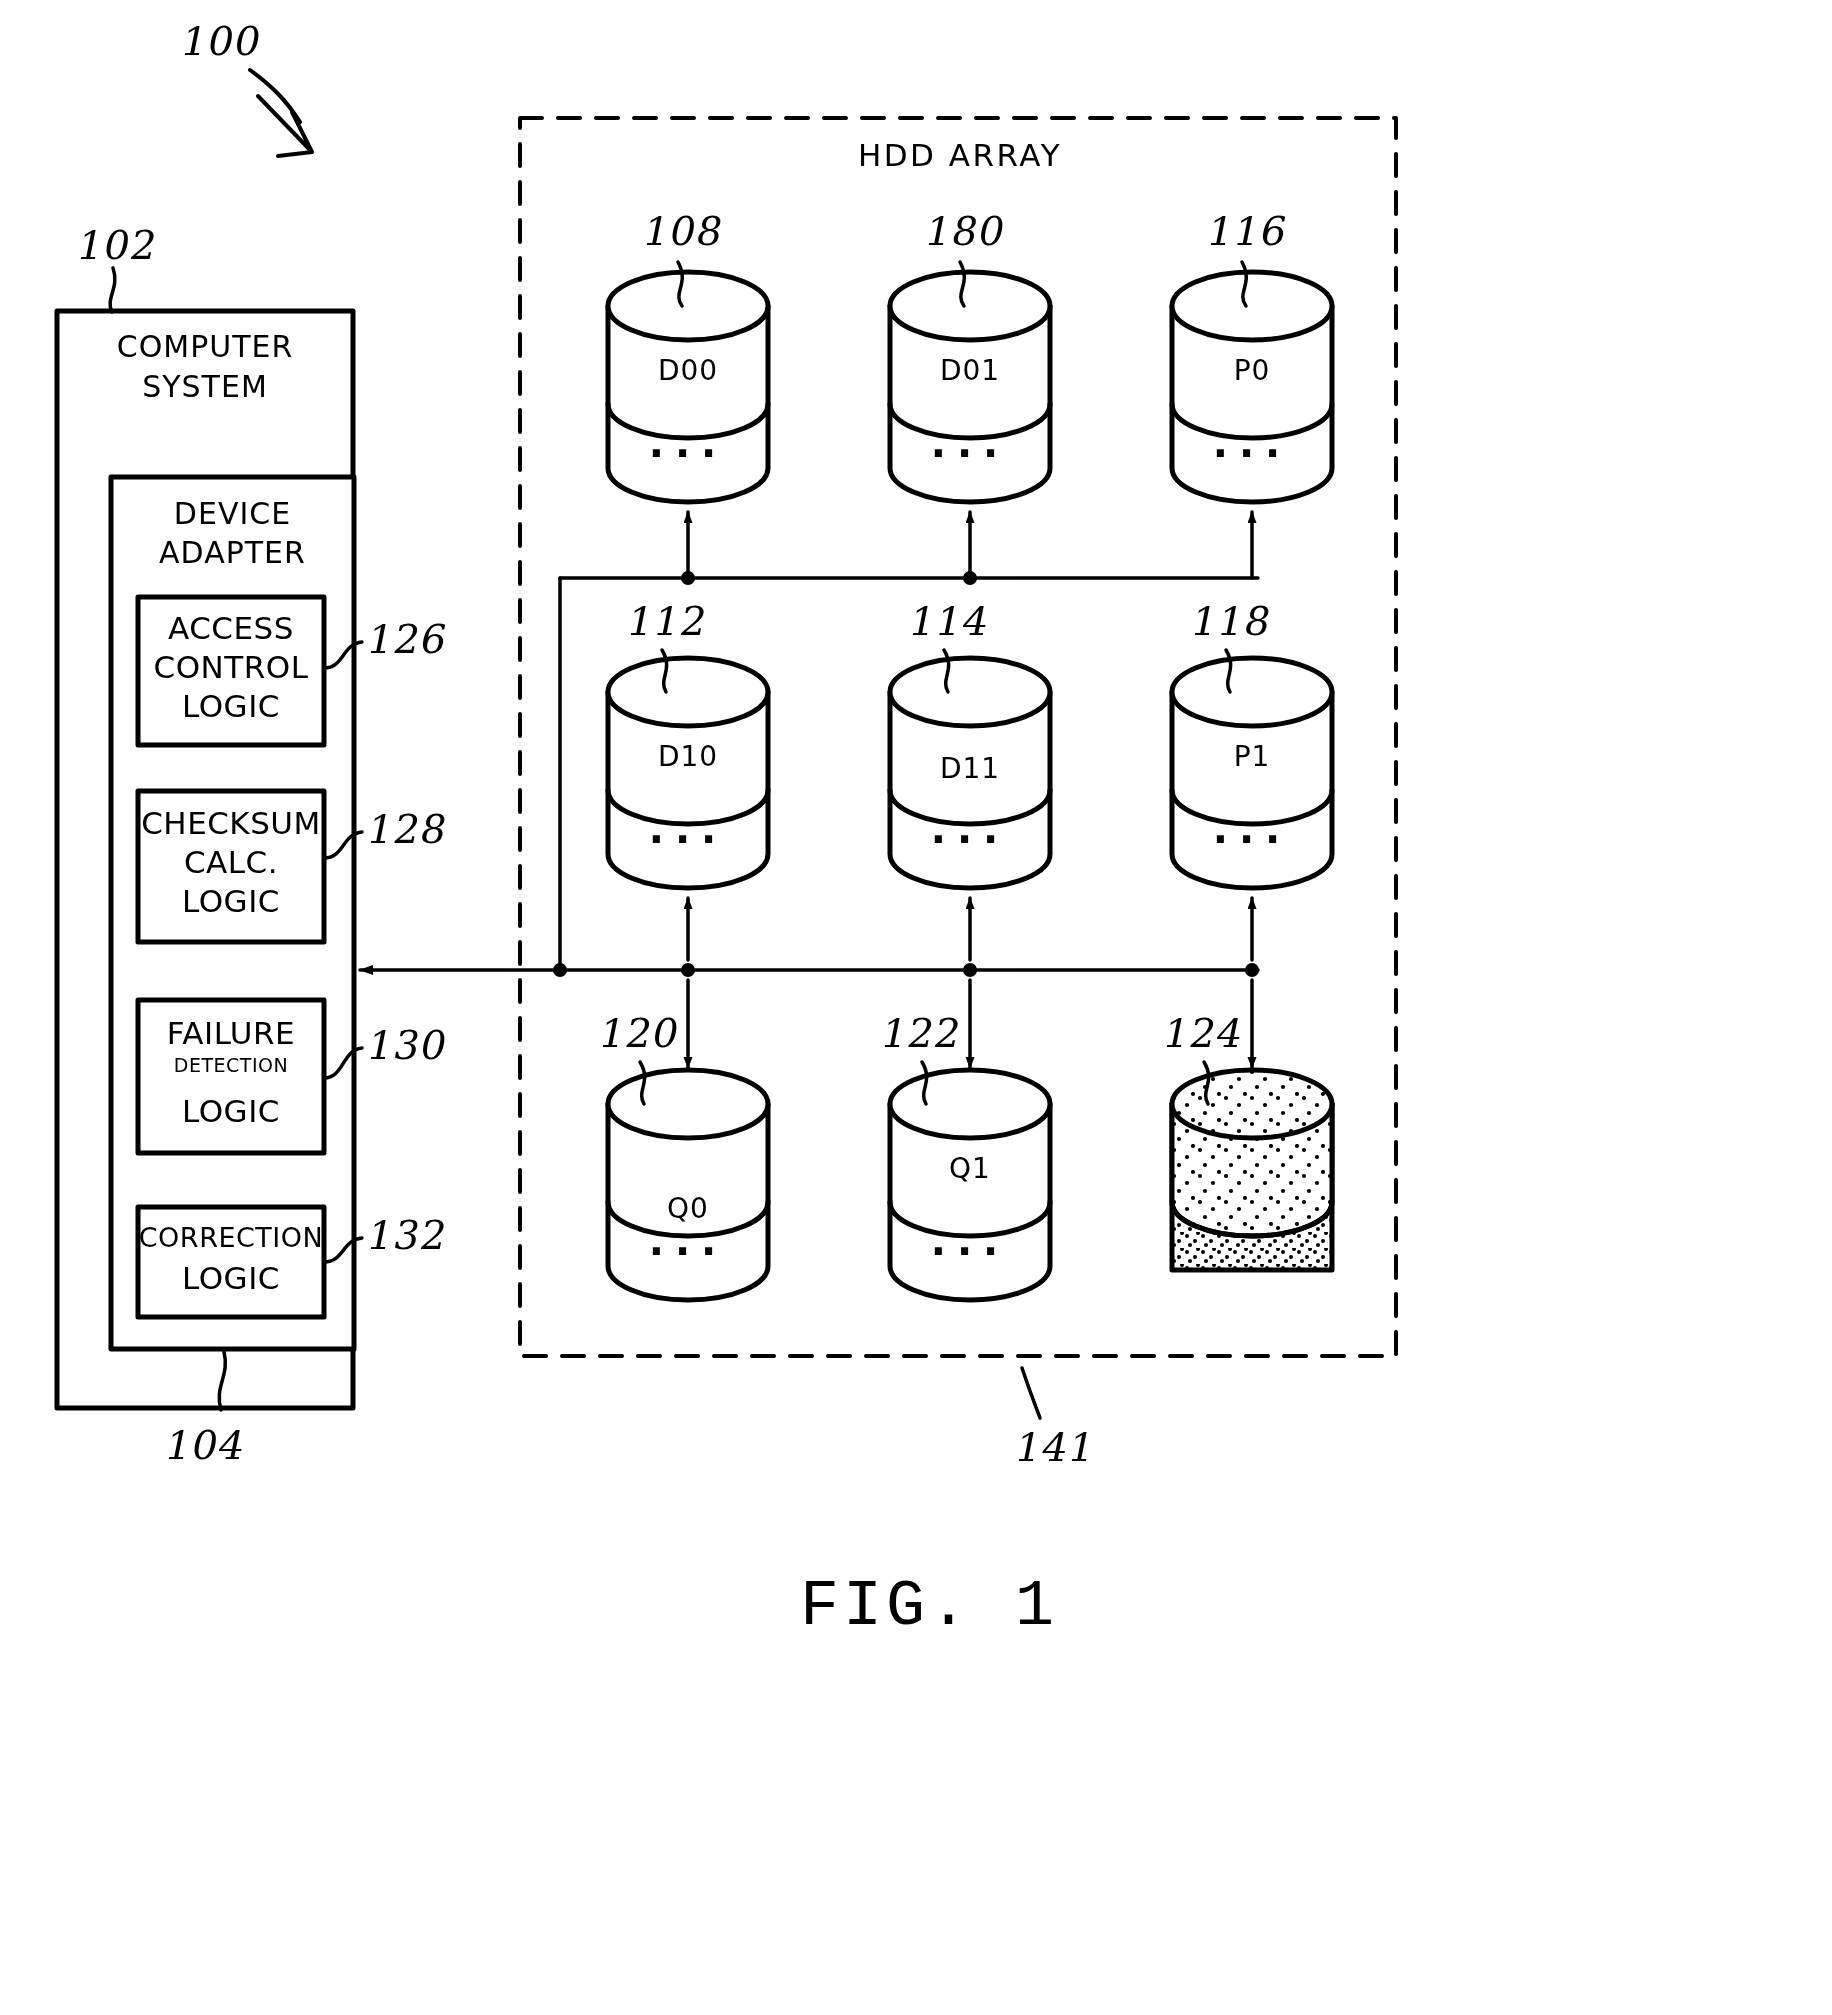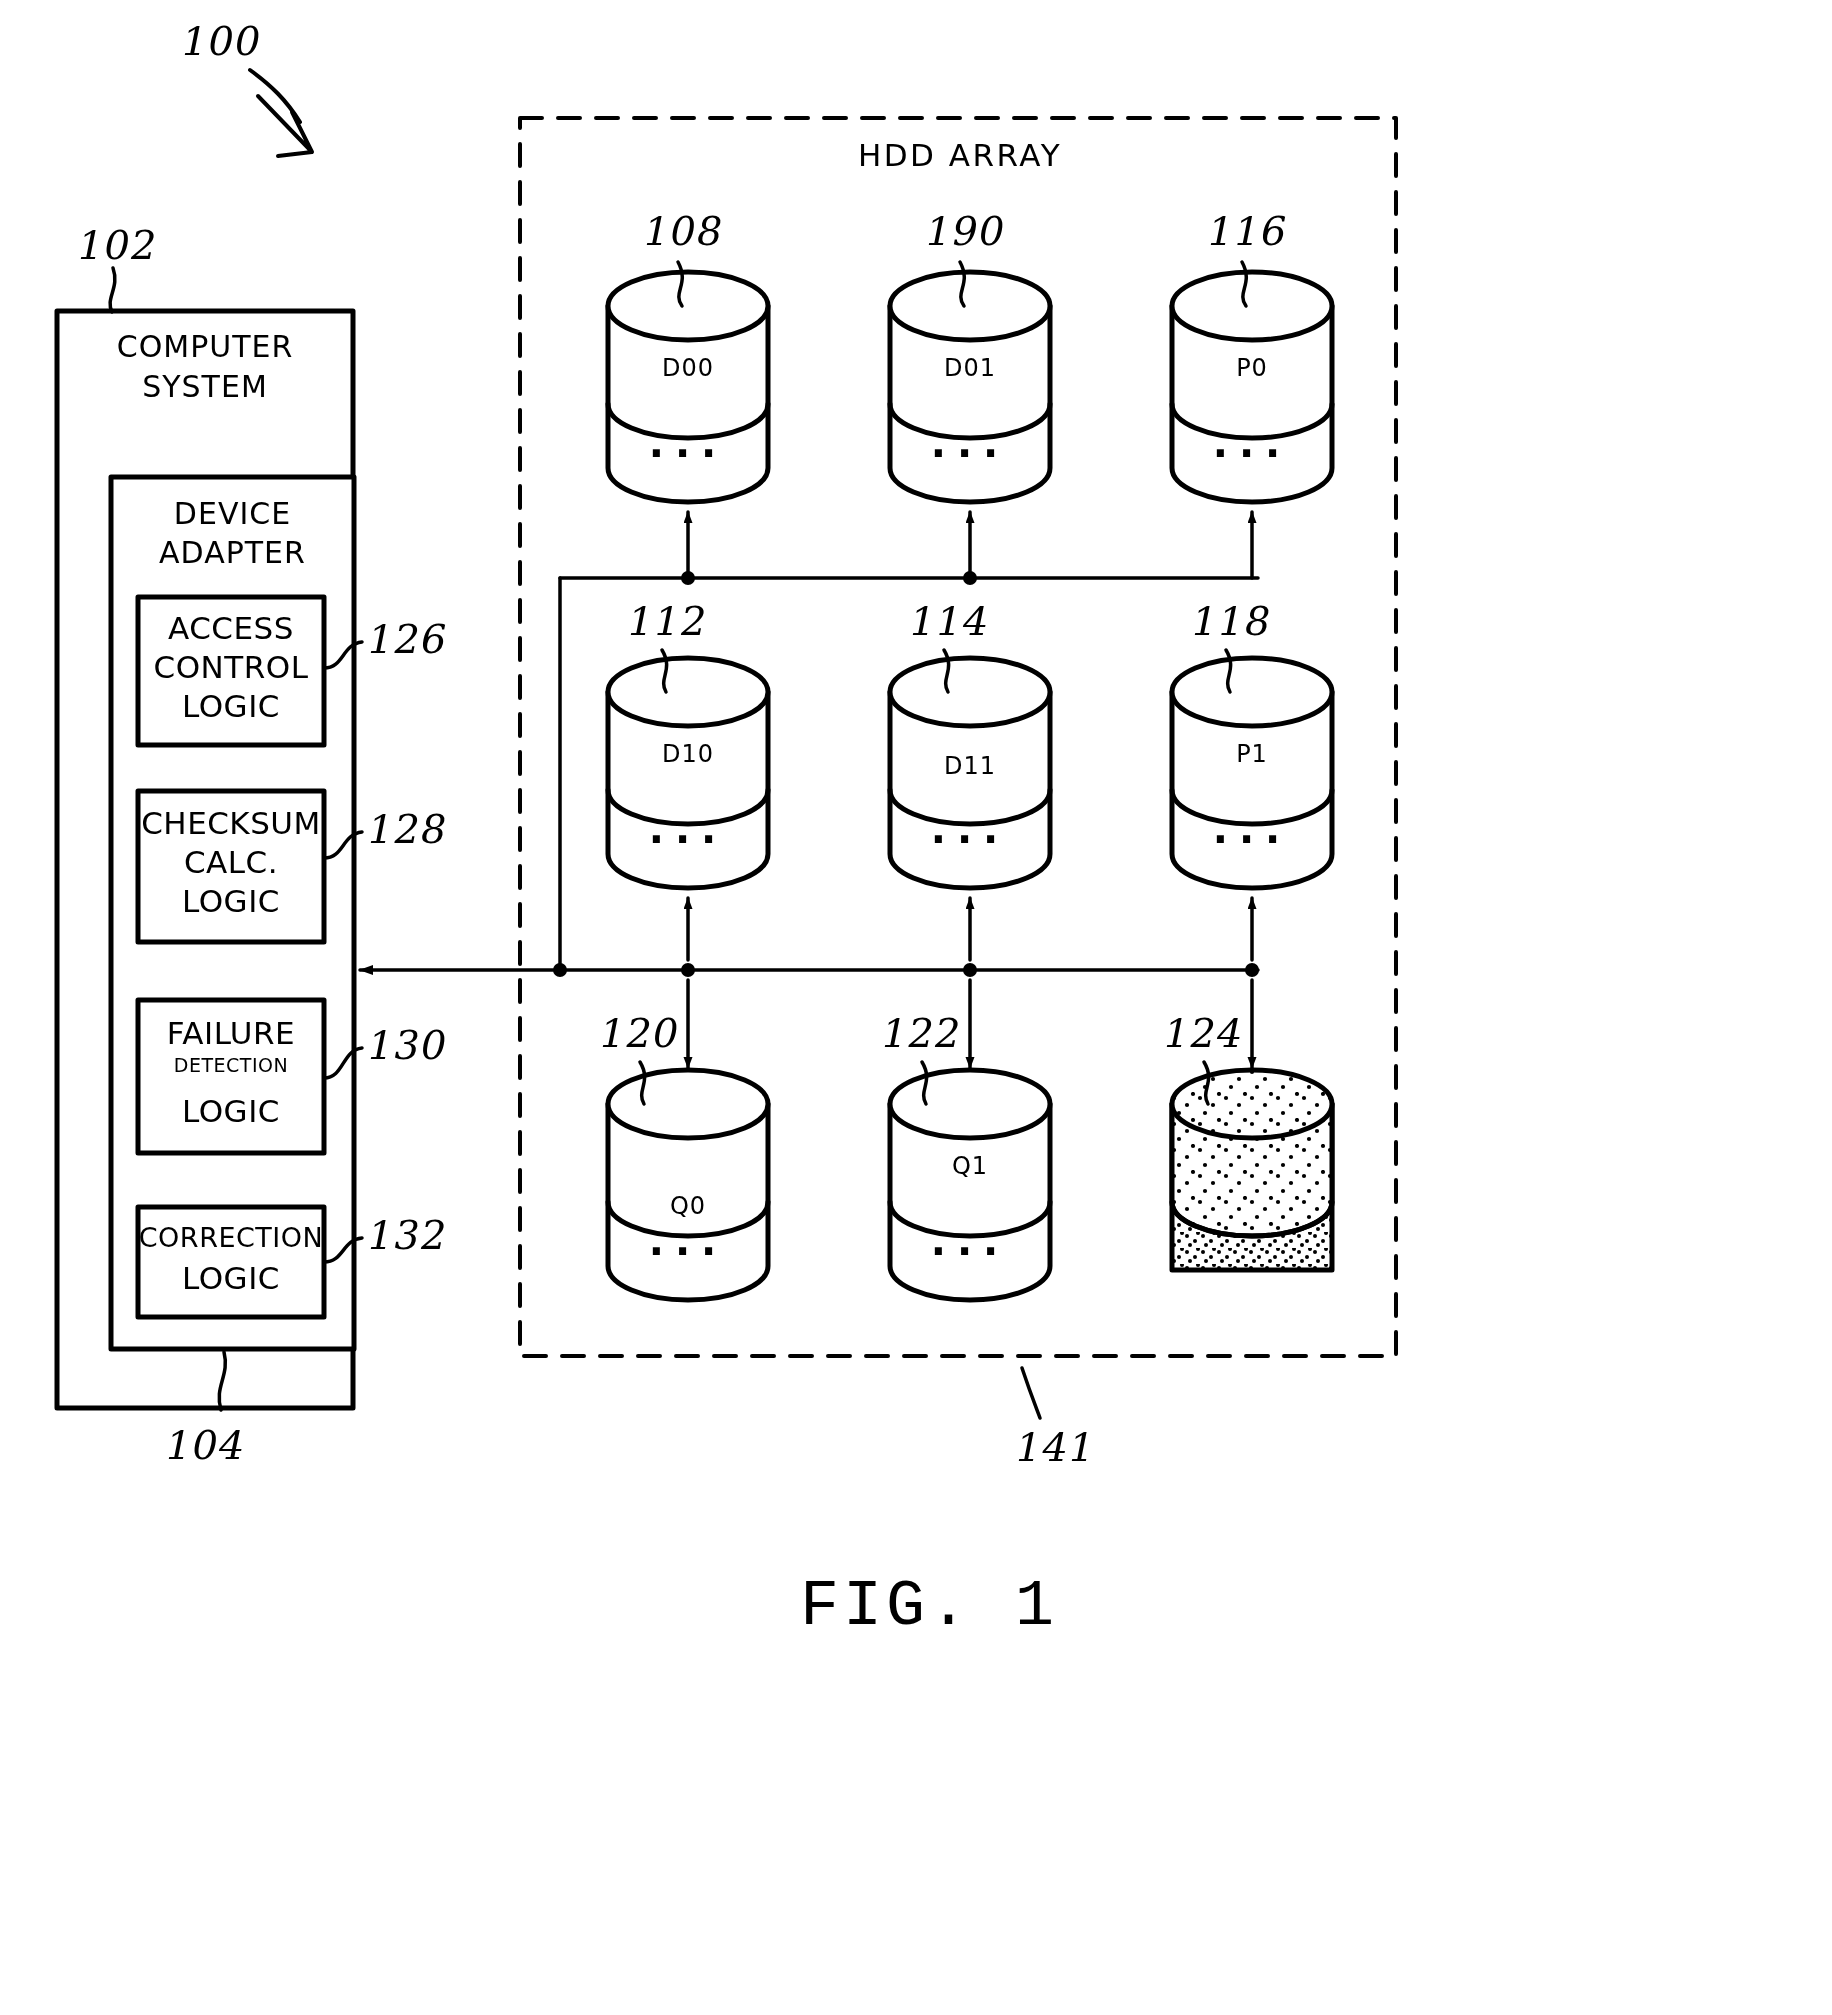--- a/index.html
+++ b/index.html
@@ -7,21 +7,21 @@
        font-family:"DejaVu Sans","Liberation Sans",sans-serif;color:#000;}
   #stage{position:absolute;left:0;top:0;width:1832px;height:2015px;overflow:hidden;}
   svg#art{position:absolute;left:0;top:0;width:1832px;height:2015px;}
 
   
   .lbl{position:absolute;text-align:center;line-height:1.15;
        font-family:"DejaVu Sans","Liberation Sans",sans-serif;
        letter-spacing:.5px;white-space:pre;}
   .blocklbl{font-size:30px;letter-spacing:1px;}
   .boxlbl{font-size:31px;letter-spacing:.5px;}
-  .disklbl{font-size:24px;letter-spacing:1px;}
+  .disklbl{font-size:28px;letter-spacing:1px;}
   .arraylbl{font-size:31px;letter-spacing:2.5px;}
   .refnum{position:absolute;font-family:"DejaVu Serif","Liberation Serif",serif;
           font-style:italic;font-size:40px;letter-spacing:1px;}
   .figlbl{position:absolute;font-family:Liberation Mono, monospace;
           font-size:65px;letter-spacing:4px;}
 </style>
 </head>
 <body>
 
 <div id="stage">
@@ -195,21 +195,21 @@
 <div class="refnum" style="left:368px;top:1022px;">130</div>
 
 <div class="lbl boxlbl" style="left:134px;top:1222px;width:194px;font-size:27px;">CORRECTION</div>
 <div class="lbl boxlbl" style="left:138px;top:1261px;width:186px;">LOGIC</div>
 <div class="refnum" style="left:368px;top:1212px;">132</div>
 
 <div class="lbl arraylbl" style="left:760px;top:138px;width:400px;">HDD ARRAY</div>
 <div class="refnum" style="left:1016px;top:1424px;">141</div>
 
 <div class="refnum" style="left:644px;top:208px;">108</div>
-<div class="refnum" style="left:926px;top:208px;">190</div>
+<div class="refnum" style="left:926px;top:208px;">180</div>
 <div class="refnum" style="left:1208px;top:208px;">116</div>
 
 <div class="refnum" style="left:628px;top:598px;">112</div>
 <div class="refnum" style="left:910px;top:598px;">114</div>
 <div class="refnum" style="left:1192px;top:598px;">118</div>
 
 <div class="refnum" style="left:600px;top:1010px;">120</div>
 <div class="refnum" style="left:882px;top:1010px;">122</div>
 <div class="refnum" style="left:1164px;top:1010px;">124</div>
 

